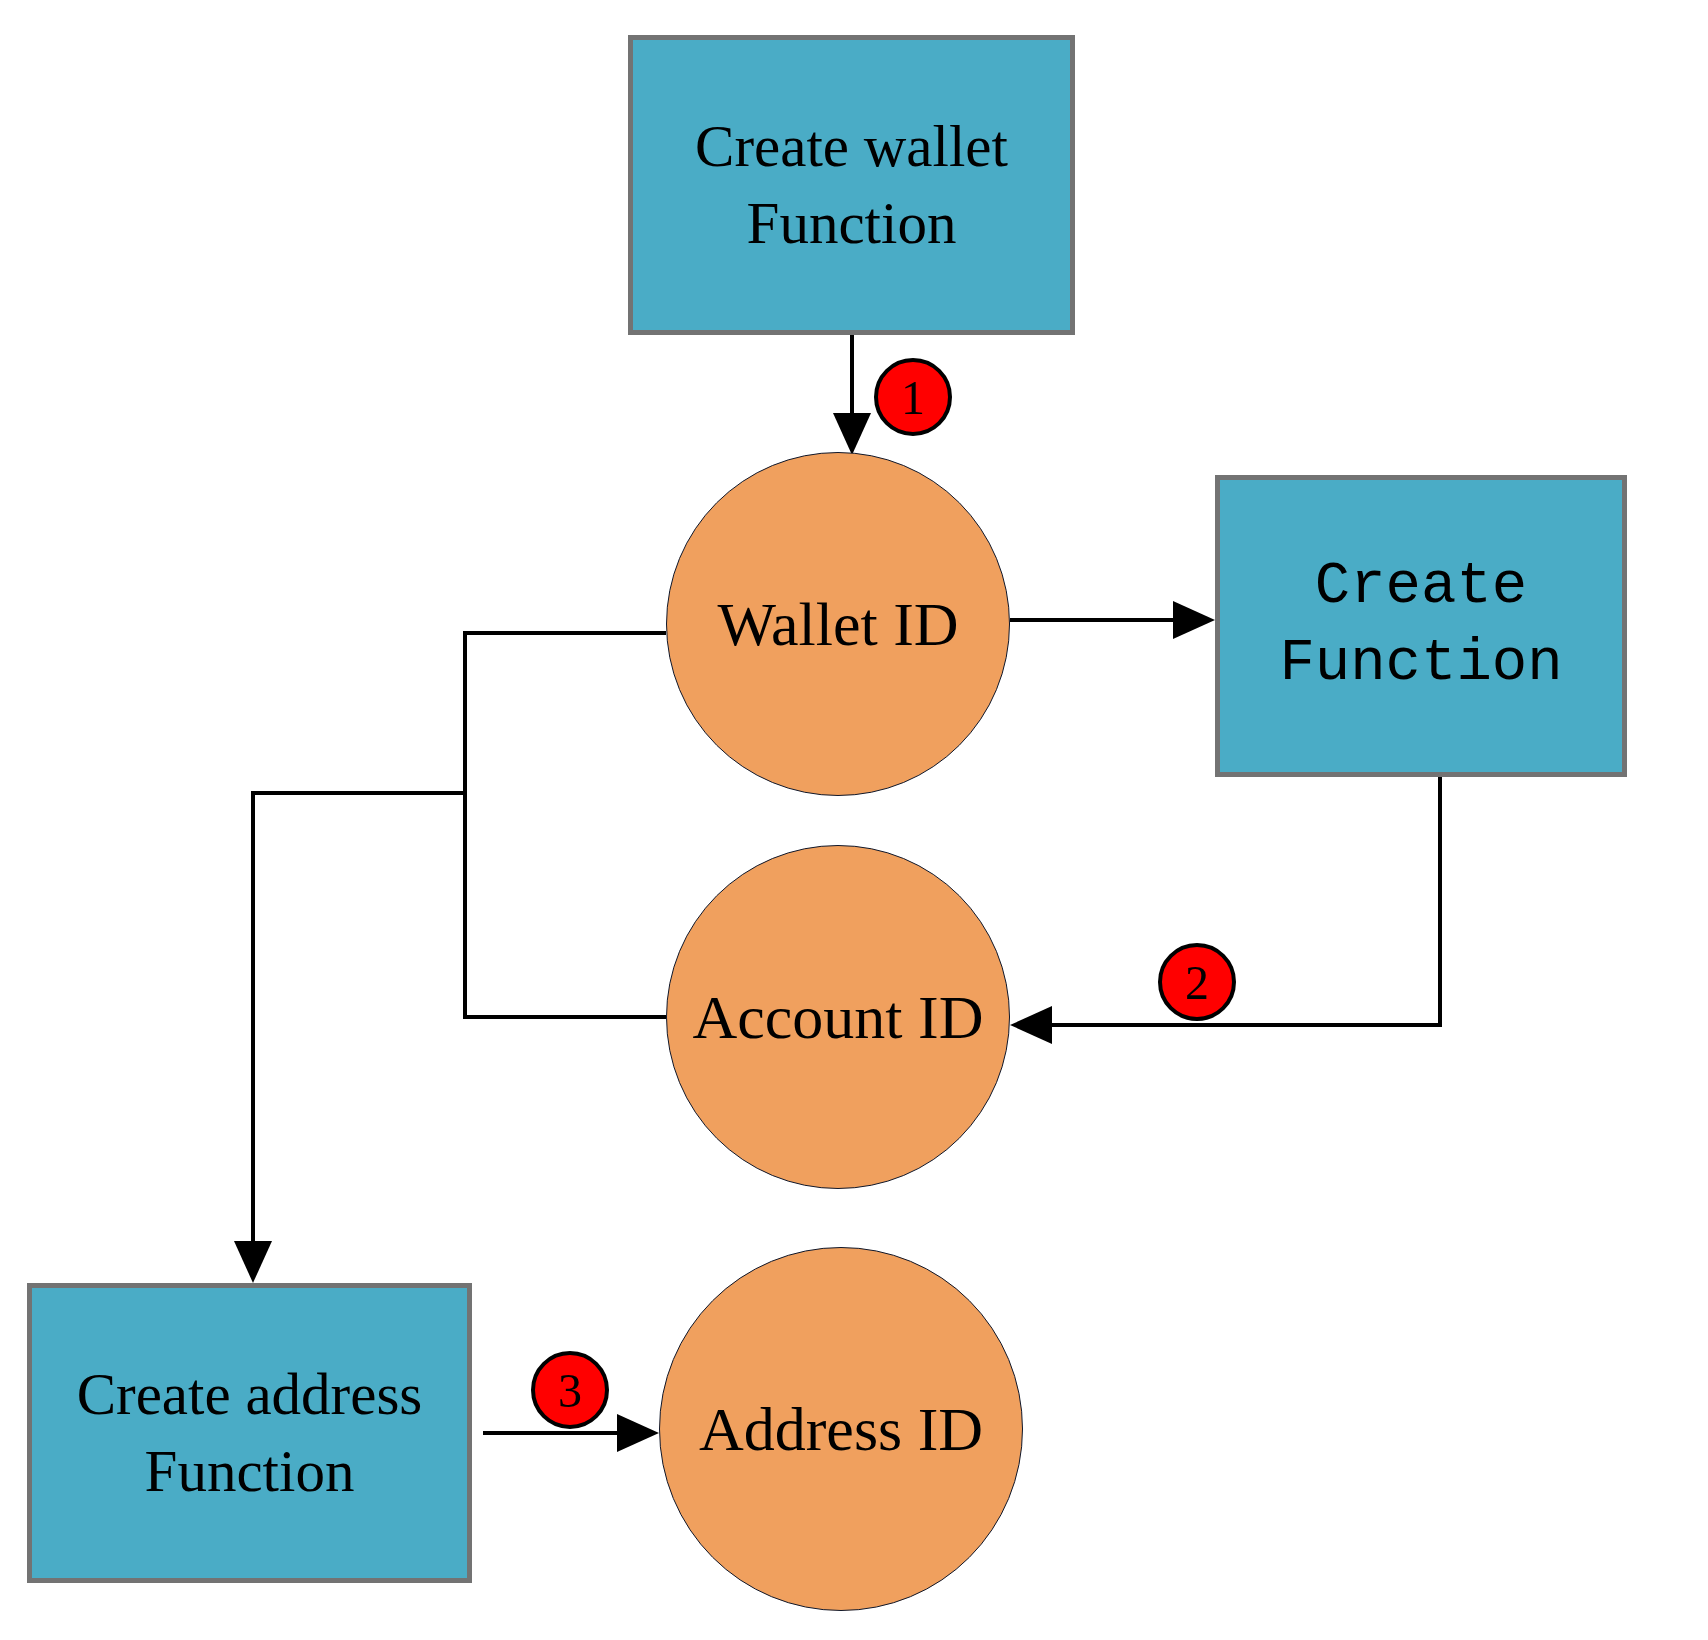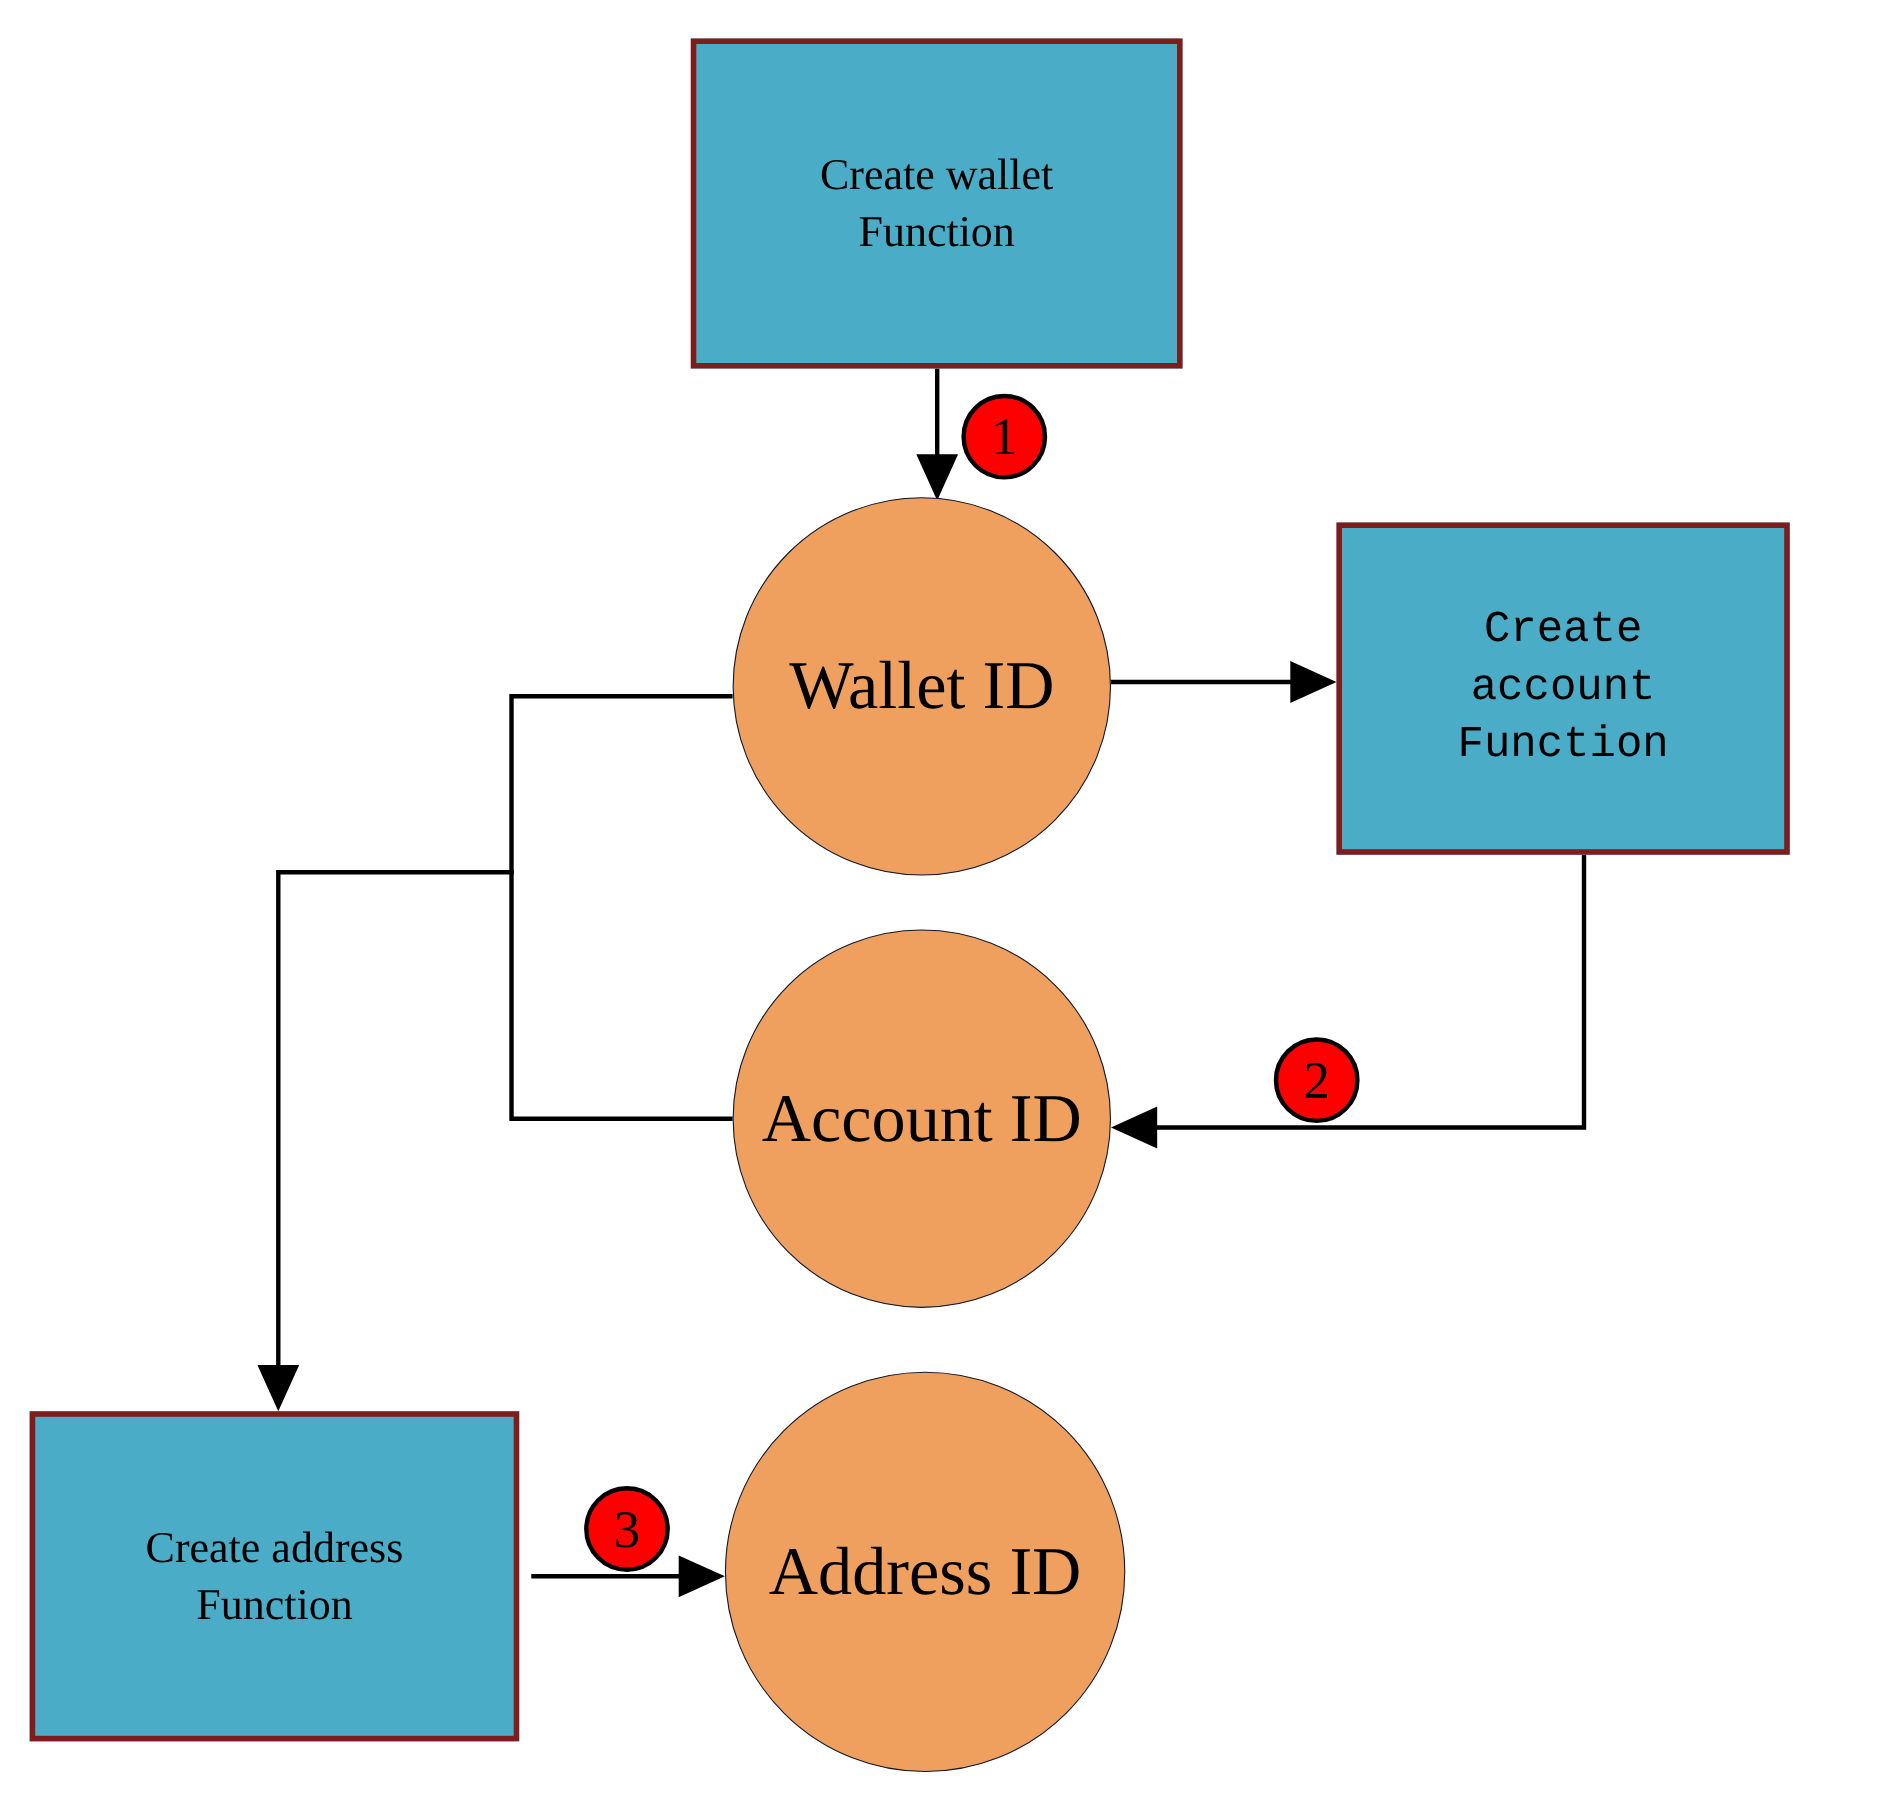--- a/index.html
+++ b/index.html
@@ -36,22 +36,22 @@
     box-sizing: border-box;
     display: flex;
     flex-direction: column;
     justify-content: center;
     align-items: center;
     text-align: center;
     z-index: 2;
   }
   .box {
     background: var(--box-fill, #4AACC6);
-    border: 5px solid #7f1d1d;
-    font-size: 40px;
+    border: 5px solid #737373;
+    font-size: 59px;
     line-height: 1.3;
   }
   .circle {
     background: var(--circle-fill, #F0A05E);
     border: 1px solid #0f172a;
     border-radius: 50%;
     font-size: 62px;
   }
   .badge {
     position: absolute;
@@ -105,21 +105,20 @@
     <polygon class="head" points="659,1433 617,1414 617,1452"></polygon>
   </svg>
 
   <div id="create-wallet-box" class="node box">
     <span>Create wallet</span>
     <span>Function</span>
   </div>
 
   <div id="create-account-box" class="node box">
     <span>Create</span>
-    <span>account</span>
     <span>Function</span>
   </div>
 
   <div id="create-address-box" class="node box">
     <span>Create address</span>
     <span>Function</span>
   </div>
 
   <div id="wallet-circle" class="node circle">
     <span>Wallet ID</span>

